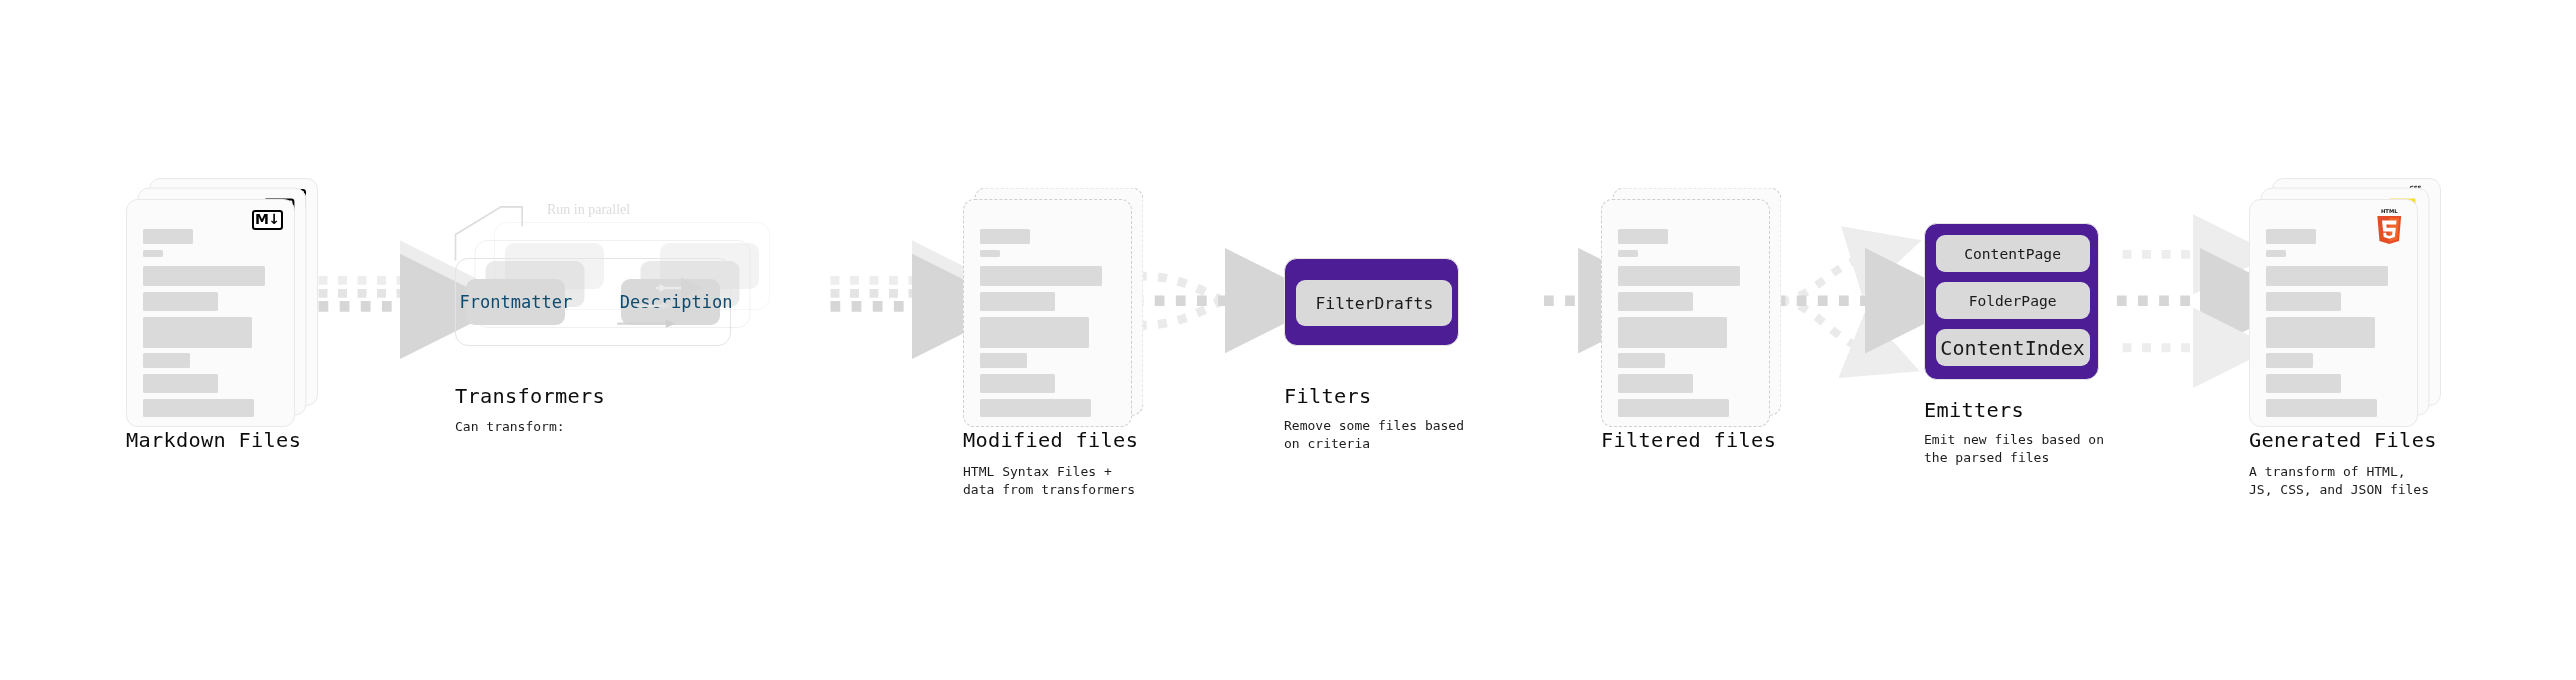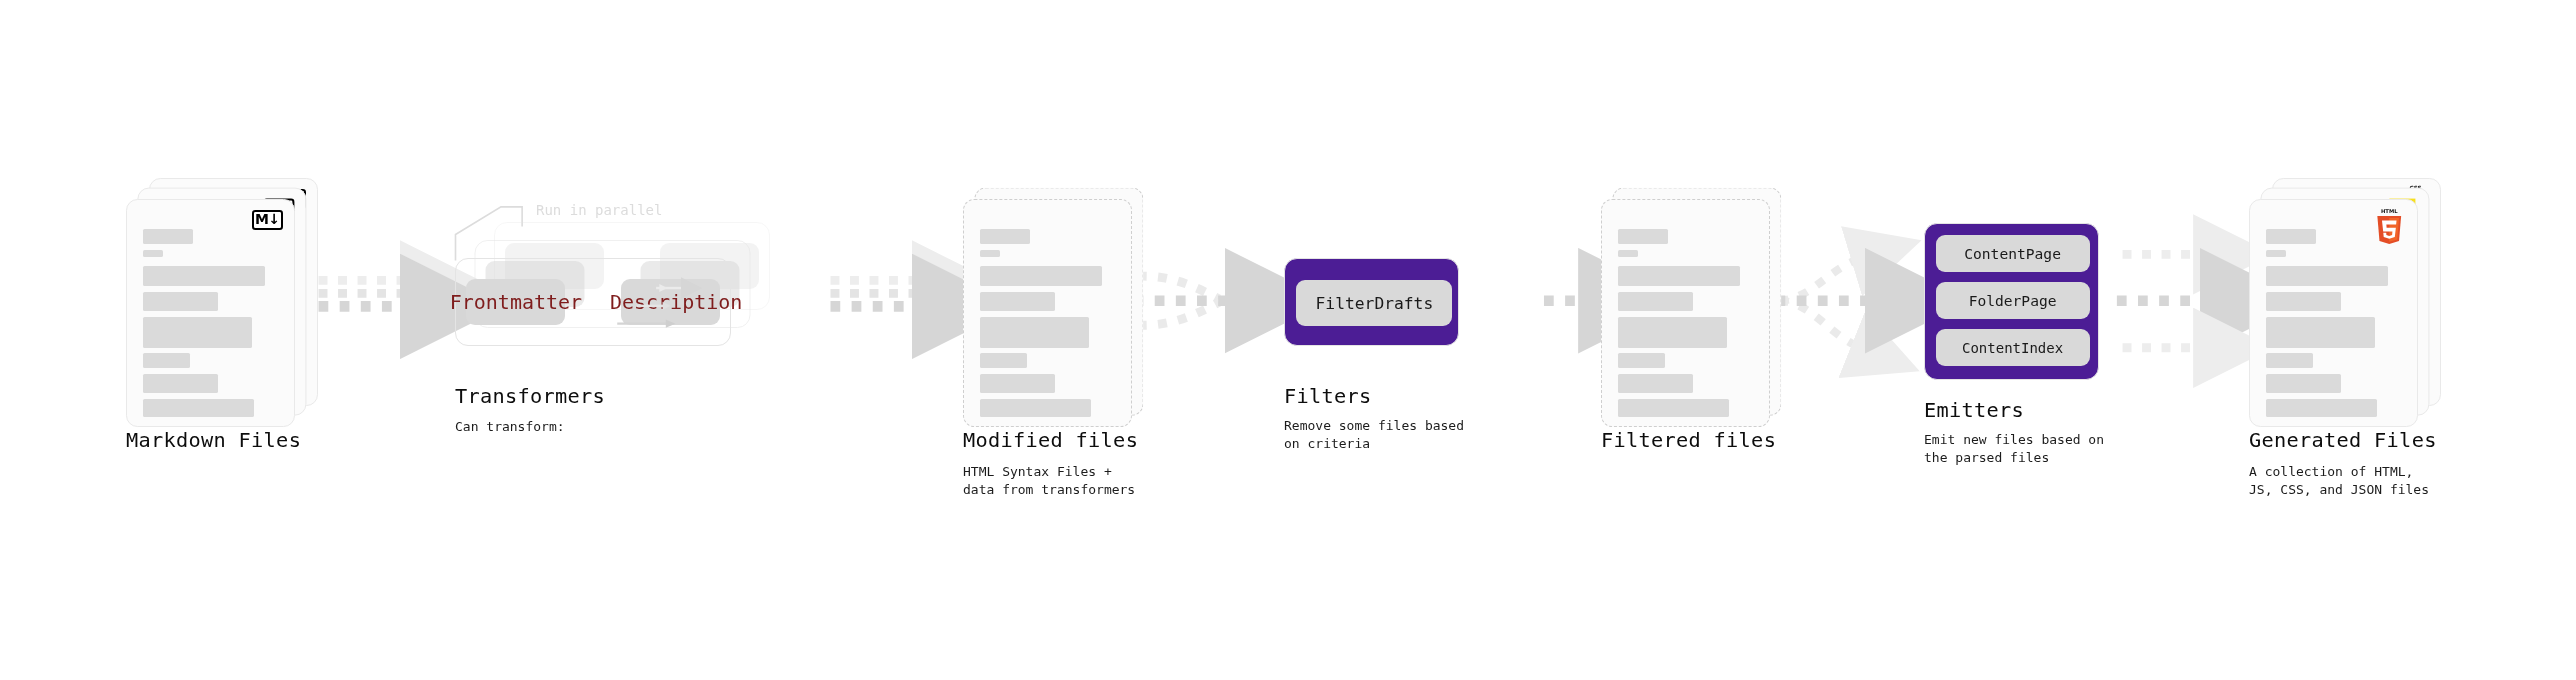--- a/index.html
+++ b/index.html
@@ -79,21 +79,21 @@
   .tbox.t2 { opacity: .55; transform: translate(19.5px, -18px); }
   .tbox.t1 { opacity: 1; transform: translate(0,0); }
   .tbox .frame {
     position: absolute; inset: 0;
     border: 1.6px solid #e4e4e4; border-radius: 13px; background: transparent;
   }
   .tchip {
     position: absolute; top: 21px; height: 46px;
     background: #d9d9d9; border-radius: 9px;
     display: flex; align-items: center; justify-content: center;
-    font-size: 20px; color: #7f1d1d; white-space: nowrap;
+    font-size: 17px; color: #0c4a6e; white-space: nowrap;
   }
   .tchip.left  { left: 11.4px;  width: 99px; }
   .tchip.right { right: 11.4px; width: 99px; padding-left: 12px; }
 
   
   .title {
     position: absolute;
     font-size: 20.3px; color: #0d0d0d; letter-spacing: 0.3px; white-space: nowrap;
   }
   .desc {
@@ -191,21 +191,21 @@
         <div class="bar b-med2"></div>
         <div class="bar b-wide2"></div>
       </div>
     </div>
   </div>
   <div class="title" style="left:126px; top:428px;">Markdown Files</div>
 
   <svg class="bracket" style="left:452px; top:202px; width:98px; height:65px;" viewBox="0 0 120 80">
     <path d="M4,72 L4,40 L60,6 L86,6 L86,30" stroke="#dcdcdc" stroke-width="2" fill="none"></path>
   </svg>
-  <div class="parallel-note" style="left:536px; top:202px;">Run in parallel</div>
+  <div class="parallel-note" style="left:547px; top:202px;font-family:Liberation Serif, serif;">Run in parallel</div>
 
   <div style="position:absolute; left:455px; top:258px; width:341px; height:106px;">
     <div class="tbox t3">
       <div class="frame"></div>
       <div class="tchip left"></div>
       <div class="tchip right"></div>
     </div>
     <div class="tbox t2">
       <div class="frame"></div>
       <div class="tchip left"></div>
@@ -271,21 +271,21 @@
         <div class="bar b-med2"></div>
         <div class="bar b-wide2"></div>
       </div>
     </div>
   </div>
   <div class="title" style="left:1601px; top:428px;">Filtered files</div>
 
   <div class="pbox" style="left:1924px; top:223px; width:175px; height:157px;">
     <div class="chip" style="position:absolute; left:10.6px; top:10.6px; width:154px; height:37px; font-size:14.6px;">ContentPage</div>
     <div class="chip" style="position:absolute; left:10.6px; top:58px; width:154px; height:37px; font-size:14.6px;text-align:center;">FolderPage</div>
-    <div class="chip" style="position:absolute; left:10.6px; top:105px; width:154px; height:37px; font-size:14px;">ContentIndex</div>
+    <div class="chip" style="position:absolute; left:10.6px; top:105px; width:154px; height:37px; font-size:20px;">ContentIndex</div>
   </div>
   <div class="title" style="left:1924px; top:398px;">Emitters</div>
   <div class="desc" style="left:1924px; top:431px;">Emit new files based on
 the parsed files</div>
 
   <div class="stack" style="left:2249px; top:199px; width:203px; height:236px;">
     <div class="card back2">
       <div class="badge" style="top:13px; right:14px;">
         <div class="css-badge">
           <span>CSS</span>
@@ -312,17 +312,17 @@
         <div class="bar b-wide"></div>
         <div class="bar b-med"></div>
         <div class="bar b-tall"></div>
         <div class="bar b-short"></div>
         <div class="bar b-med2"></div>
         <div class="bar b-wide2"></div>
       </div>
     </div>
   </div>
   <div class="title" style="left:2249px; top:428px;">Generated Files</div>
-  <div class="desc" style="left:2249px; top:463px;">A collection of HTML,
+  <div class="desc" style="left:2249px; top:463px;">A transform of HTML,
 JS, CSS, and JSON files</div>
 
 </div>
 
 
 </body></html>

